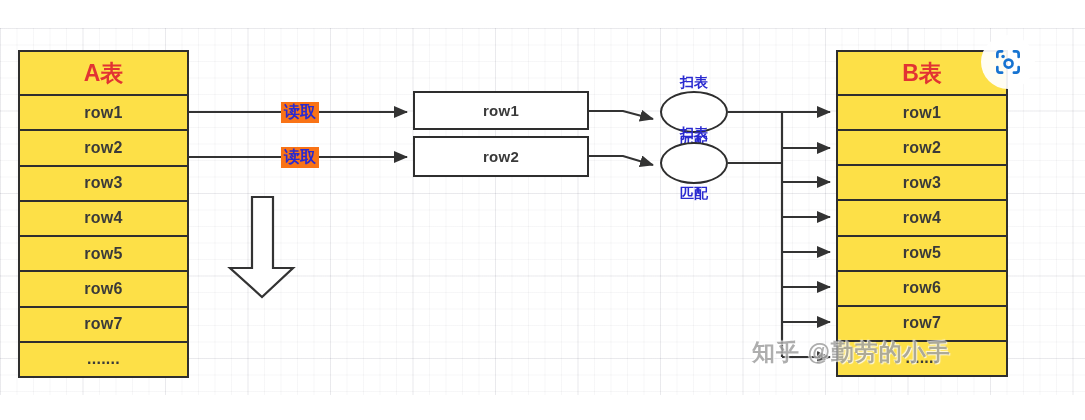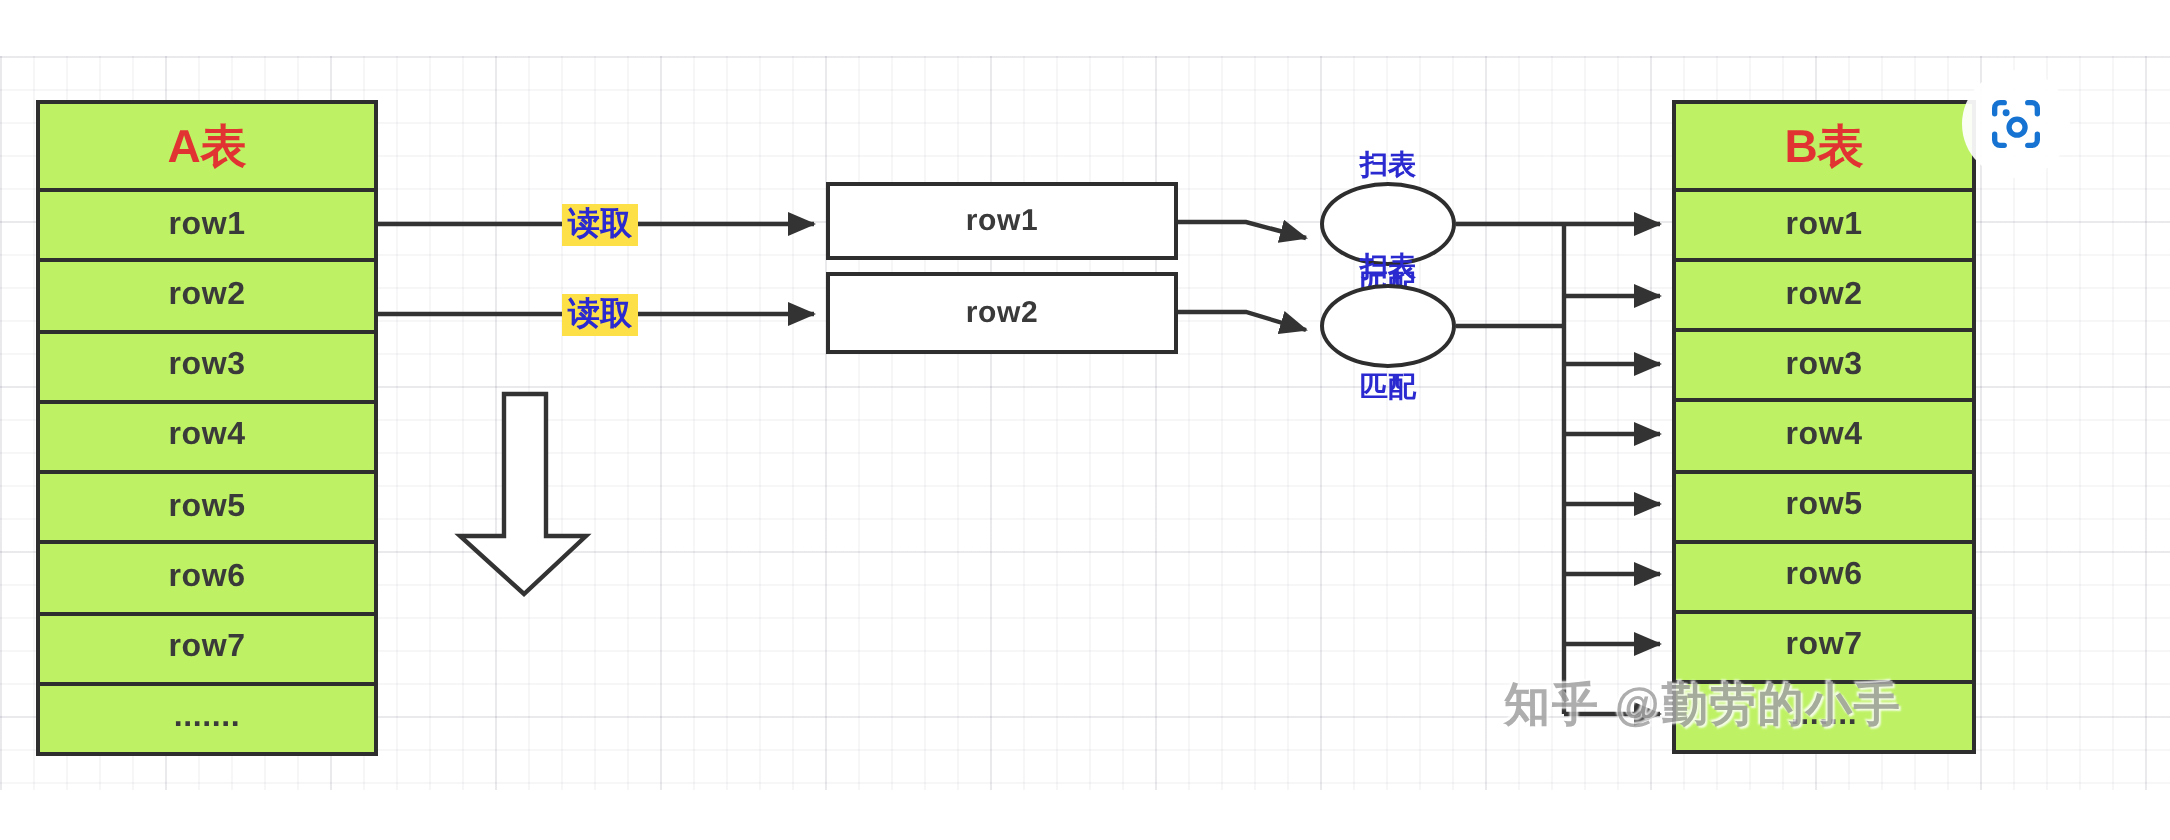--- a/index.html
+++ b/index.html
@@ -12,21 +12,21 @@
     position:absolute;left:0;top:28px;width:1085px;height:367px;
     background-image:
       linear-gradient(to right, rgba(60,60,90,0.07) 1px, transparent 1px),
       linear-gradient(to bottom, rgba(60,60,90,0.07) 1px, transparent 1px),
       linear-gradient(to right, rgba(60,60,90,0.045) 1px, transparent 1px),
       linear-gradient(to bottom, rgba(60,60,90,0.045) 1px, transparent 1px);
     background-size:82.5px 82.5px, 82.5px 82.5px, 16.5px 16.5px, 16.5px 16.5px;
   }
   .tbl{
     position:absolute;display:flex;flex-direction:column;
-    border:2.5px solid #2e2e2e;background:#bef264;box-sizing:border-box;z-index:4;
+    border:2.5px solid #2e2e2e;background:#fde047;box-sizing:border-box;z-index:4;
   }
   .tbl .hdr{
     flex:0 0 42px;display:flex;align-items:center;justify-content:center;
     font-size:23px;font-weight:bold;color:#e23333;
   }
   .tbl .row{
     flex:1 1 auto;display:flex;align-items:center;justify-content:center;
     border-top:2.5px solid #2e2e2e;
     font-size:16px;font-weight:bold;color:#3a3a3a;letter-spacing:.3px;
   }
@@ -34,21 +34,21 @@
     position:absolute;display:flex;align-items:center;justify-content:center;
     border:2.5px solid #2e2e2e;background:#fff;box-sizing:border-box;z-index:4;
     font-size:15px;font-weight:bold;color:#3a3a3a;letter-spacing:.3px;
   }
   .match-ellipse{
     position:absolute;display:flex;flex-direction:column;align-items:center;justify-content:center;
     border:2.5px solid #2e2e2e;border-radius:50%;background:#fff;box-sizing:border-box;z-index:6;
     font-size:14px;font-weight:bold;color:#2a2ad0;line-height:1.15;gap:44px;
   }
   .read-label{
-    position:absolute;z-index:6;background:#fde047;padding:0 3px;
+    position:absolute;z-index:6;background:#f97316;padding:0 3px;
     font-size:16px;font-weight:bold;color:#2a2ad0;
   }
   .arrow-layer{position:absolute;left:0;top:0;z-index:5;pointer-events:none;}
   .scan-badge{
     position:absolute;left:981px;top:35px;width:54px;height:54px;border-radius:50%;
     background:rgba(255,255,255,0.93);display:flex;align-items:center;justify-content:center;
     z-index:7;cursor:pointer;
   }
   .watermark{
     position:absolute;left:752px;top:337px;z-index:9;
@@ -67,21 +67,21 @@
   <div class="row">row1</div>
   <div class="row">row2</div>
   <div class="row">row3</div>
   <div class="row">row4</div>
   <div class="row">row5</div>
   <div class="row">row6</div>
   <div class="row">row7</div>
   <div class="row">.......</div>
 </div>
 
-<div class="tbl" style="left:836px;top:50px;width:152px;height:327px;">
+<div class="tbl" style="left:836px;top:50px;width:172px;height:327px;">
   <div class="hdr">B表</div>
   <div class="row">row1</div>
   <div class="row">row2</div>
   <div class="row">row3</div>
   <div class="row">row4</div>
   <div class="row">row5</div>
   <div class="row">row6</div>
   <div class="row">row7</div>
   <div class="row">.......</div>
 </div>

